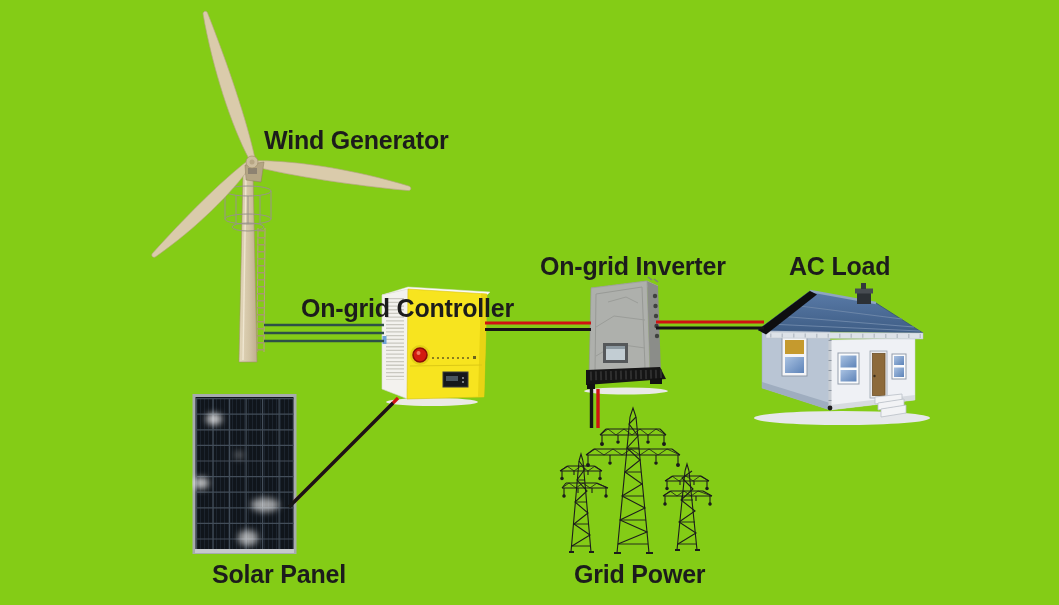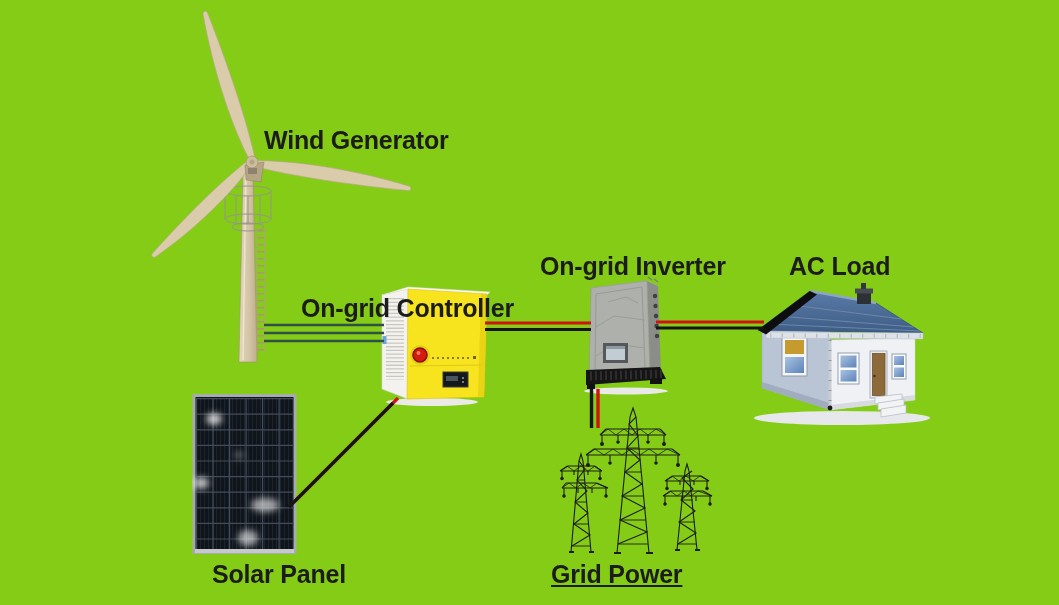--- a/index.html
+++ b/index.html
@@ -319,15 +319,15 @@
   <div class="node-label" style="left:264px;top:126px;">Wind Generator</div>
 
   <div class="node-label" style="left:301px;top:252px;margin-top:42px;">On-grid Controller</div>
 
   <div class="node-label" style="left:540px;top:252px;">On-grid Inverter</div>
 
   <div class="node-label" style="left:789px;top:252px;">AC Load</div>
 
   <div class="node-label" style="left:180px;top:560px;margin-left:32px;">Solar Panel</div>
 
-  <div class="node-label" style="left:551px;top:560px;text-decoration:underline;">Grid Power</div>
+  <div class="node-label" style="left:574px;top:560px;">Grid Power</div>
 
 </div>
 
 </body></html>

